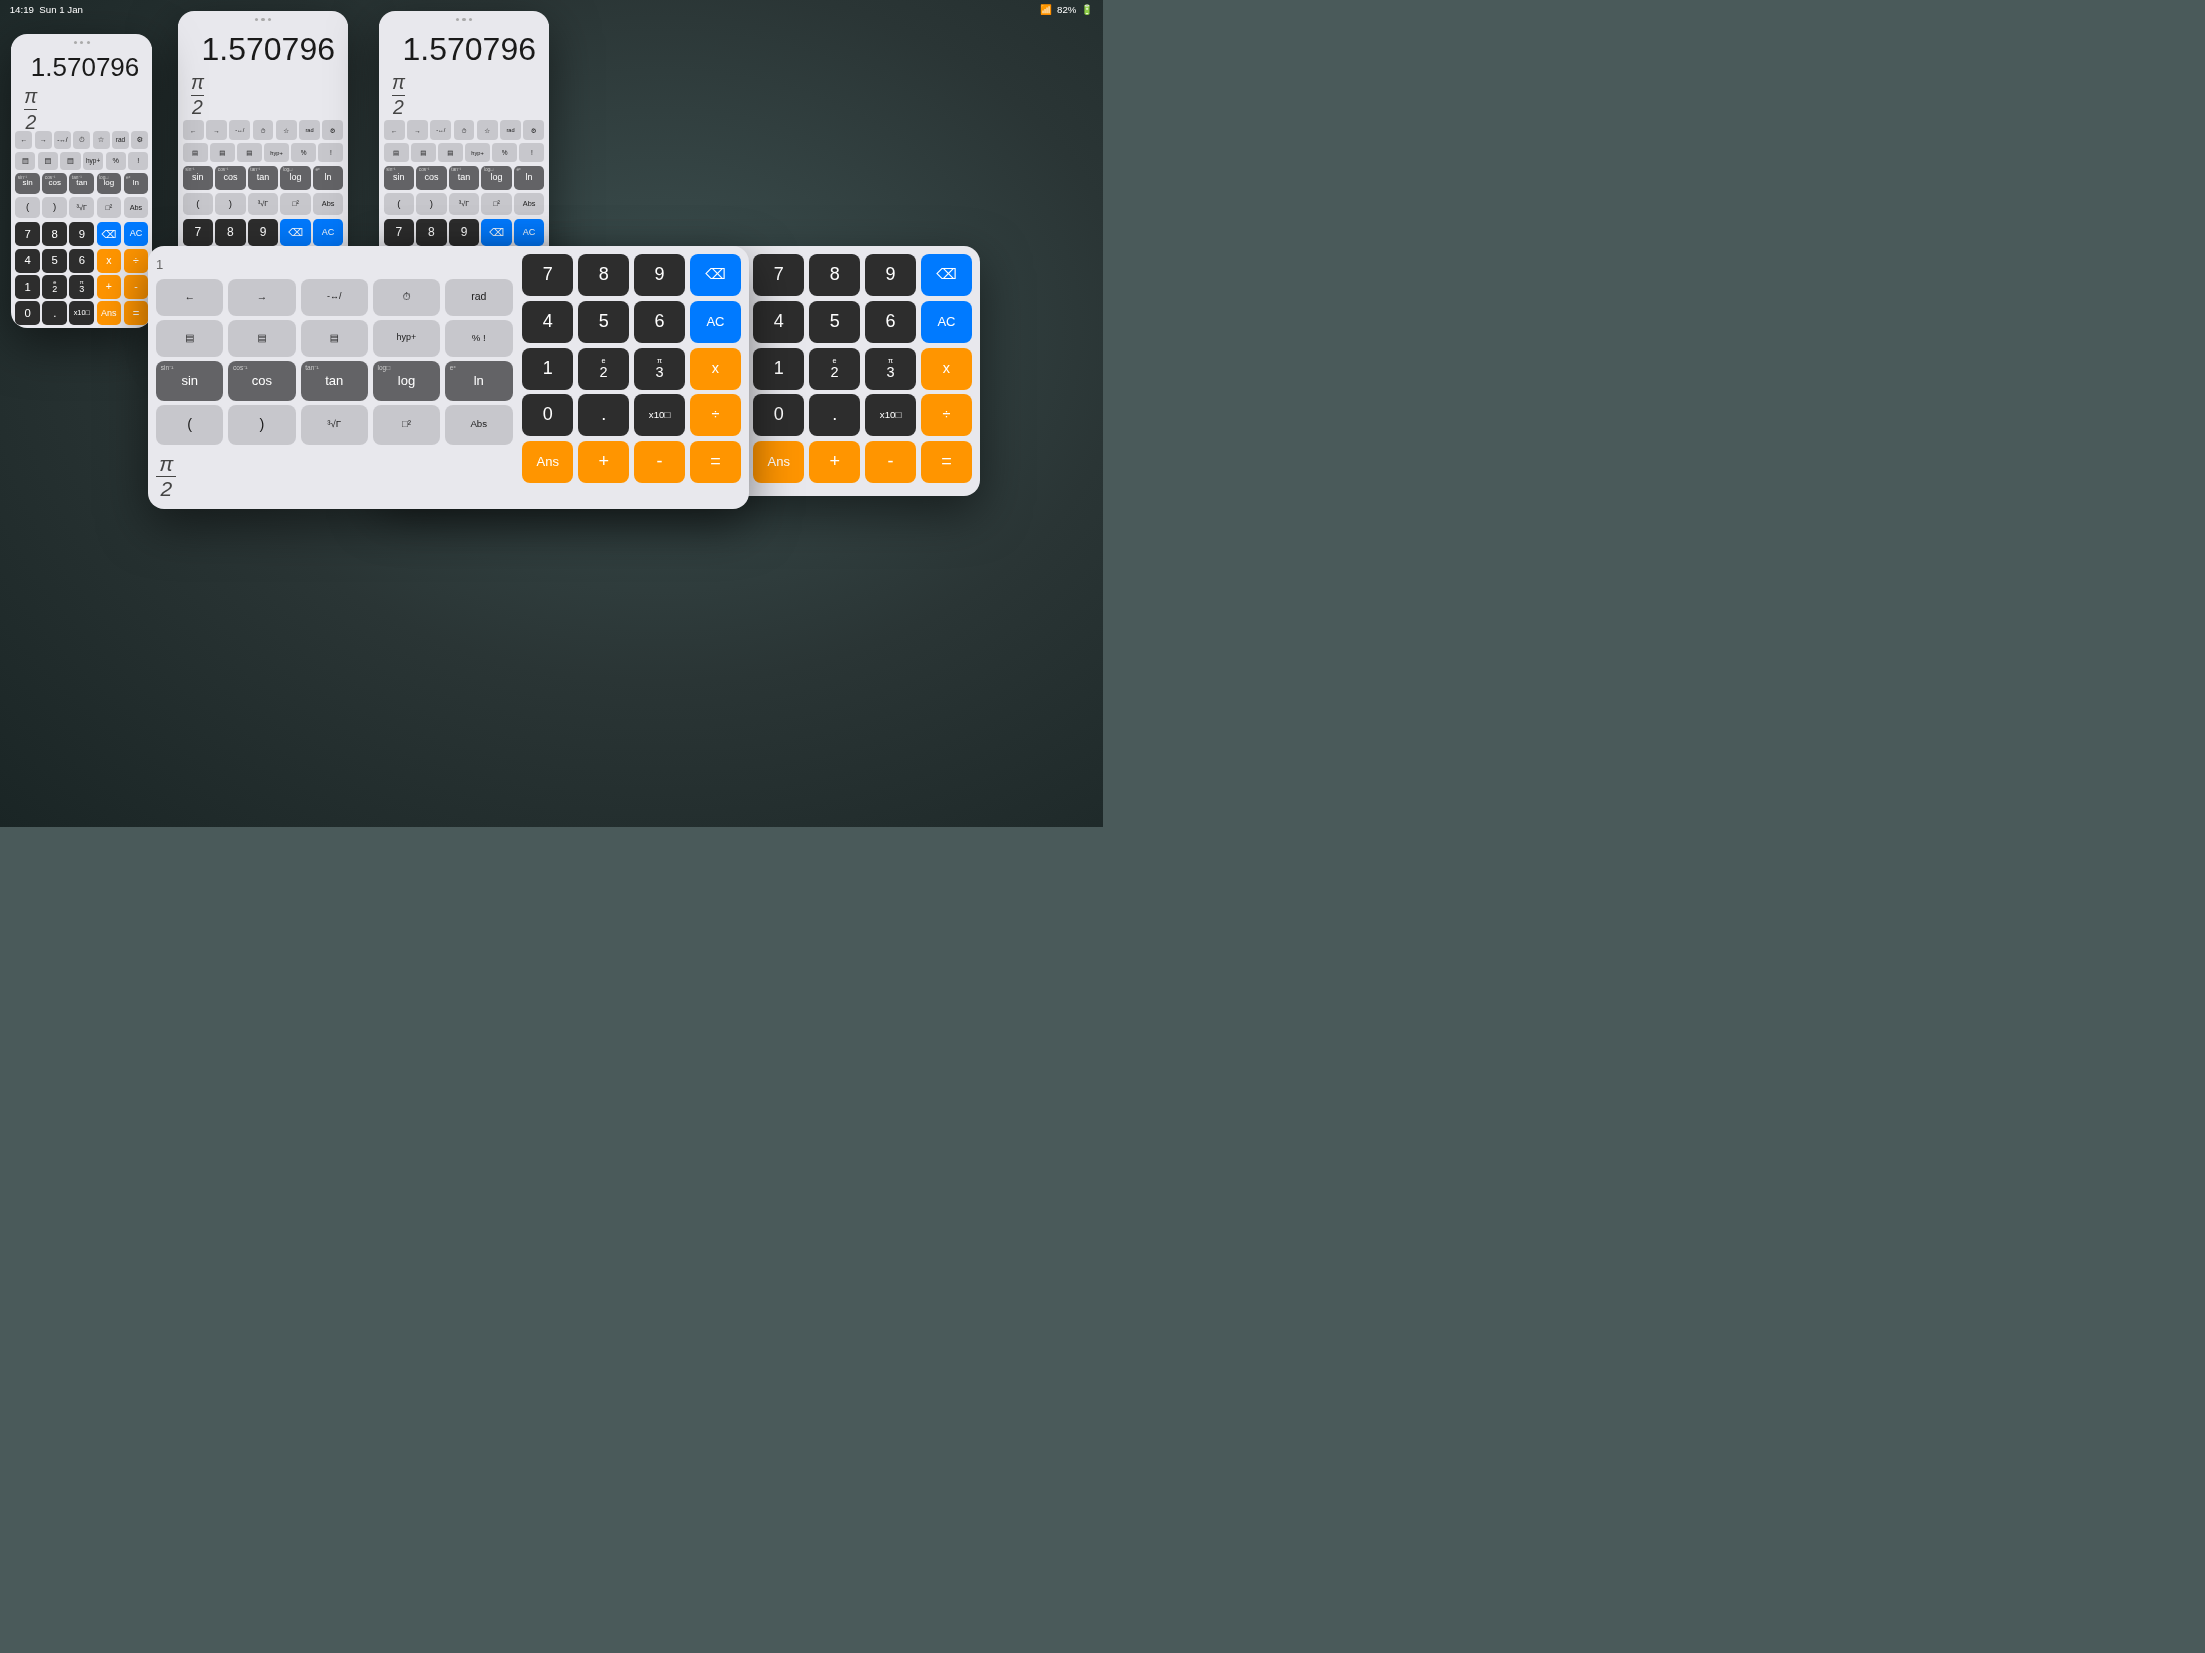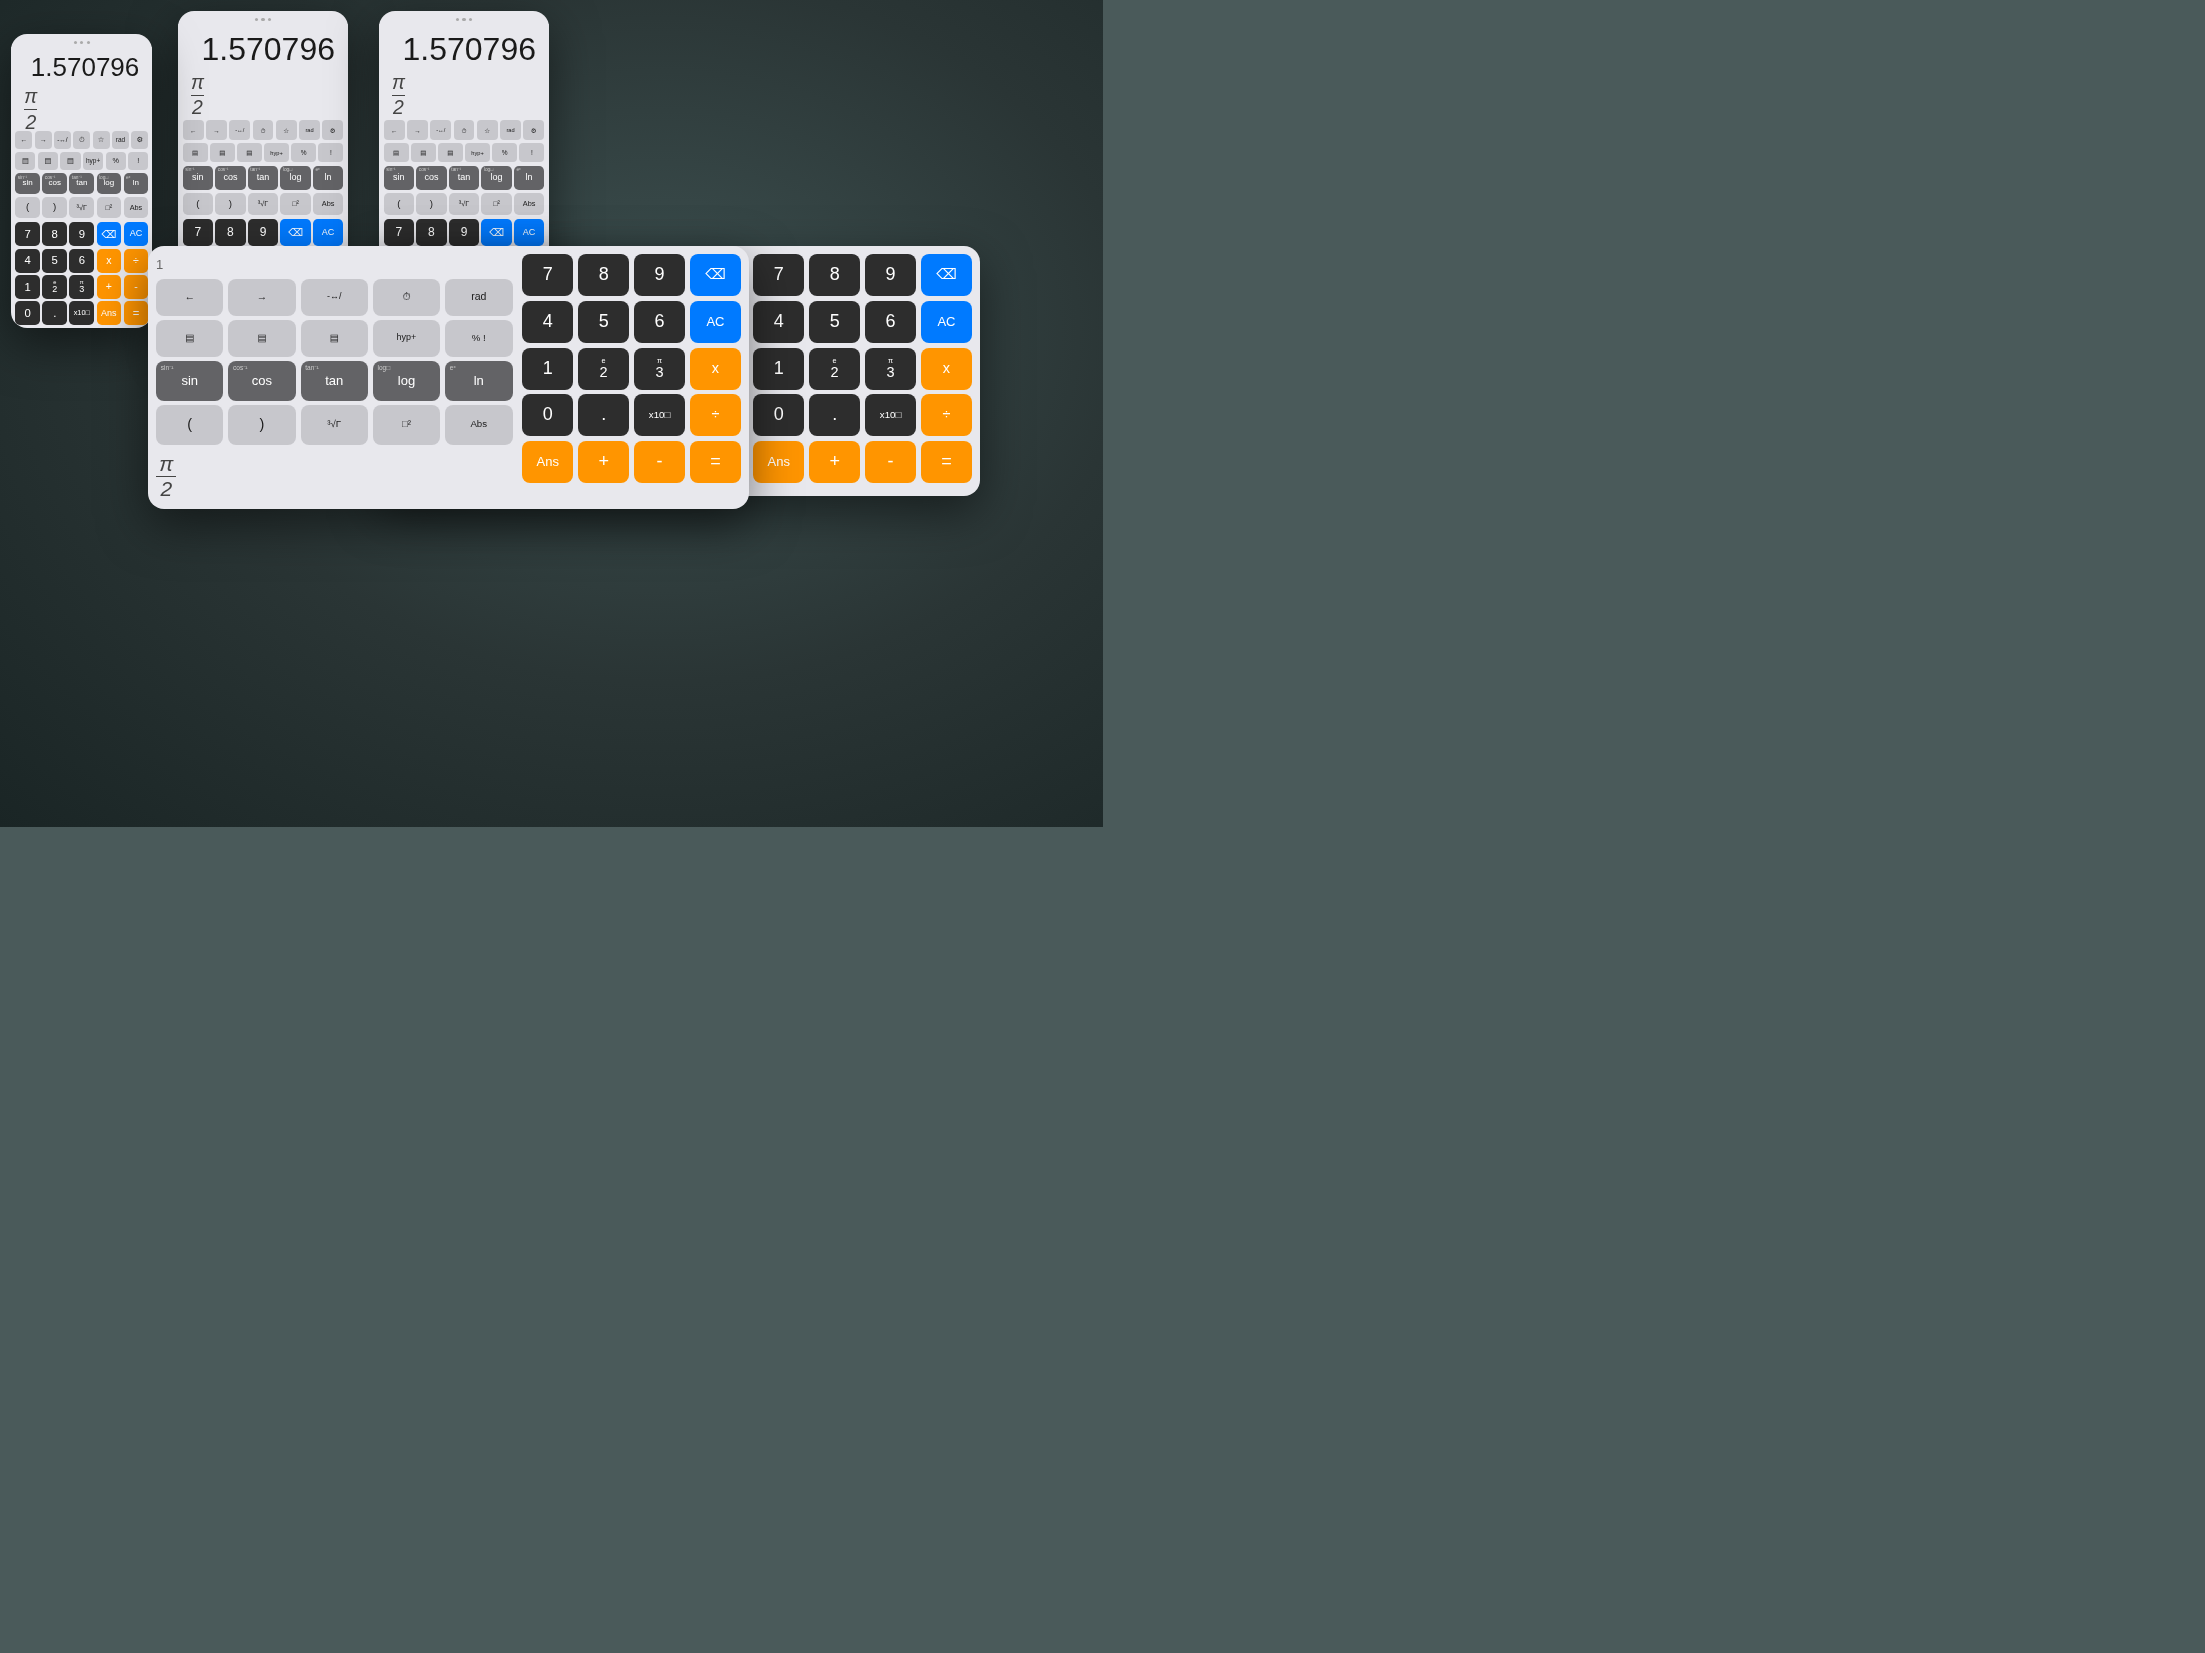--- a/index.html
+++ b/index.html
@@ -147,20 +147,30 @@
       z-index: 1;
     }
   </style>
 </head>
 <body>
 
 <div class="bg-overlay"></div>
 
 <div class="content-wrapper">
 
+  <div class="status-bar">
+    <div>
+      <span>14:19</span>&nbsp;&nbsp;<span>Sun 1 Jan</span>
+    </div>
+    <div class="status-right">
+      <span>📶</span>
+      <span>82%</span>
+      <span>🔋</span>
+    </div>
+  </div>
 
   <div class="calc-window calc-small" style="top:34px;left:11.3px;width:141px;">
     <div class="window-handle">
       <div class="handle-dots">
         <div class="handle-dot"></div>
         <div class="handle-dot"></div>
         <div class="handle-dot"></div>
       </div>
     </div>
     <div class="calc-display">

